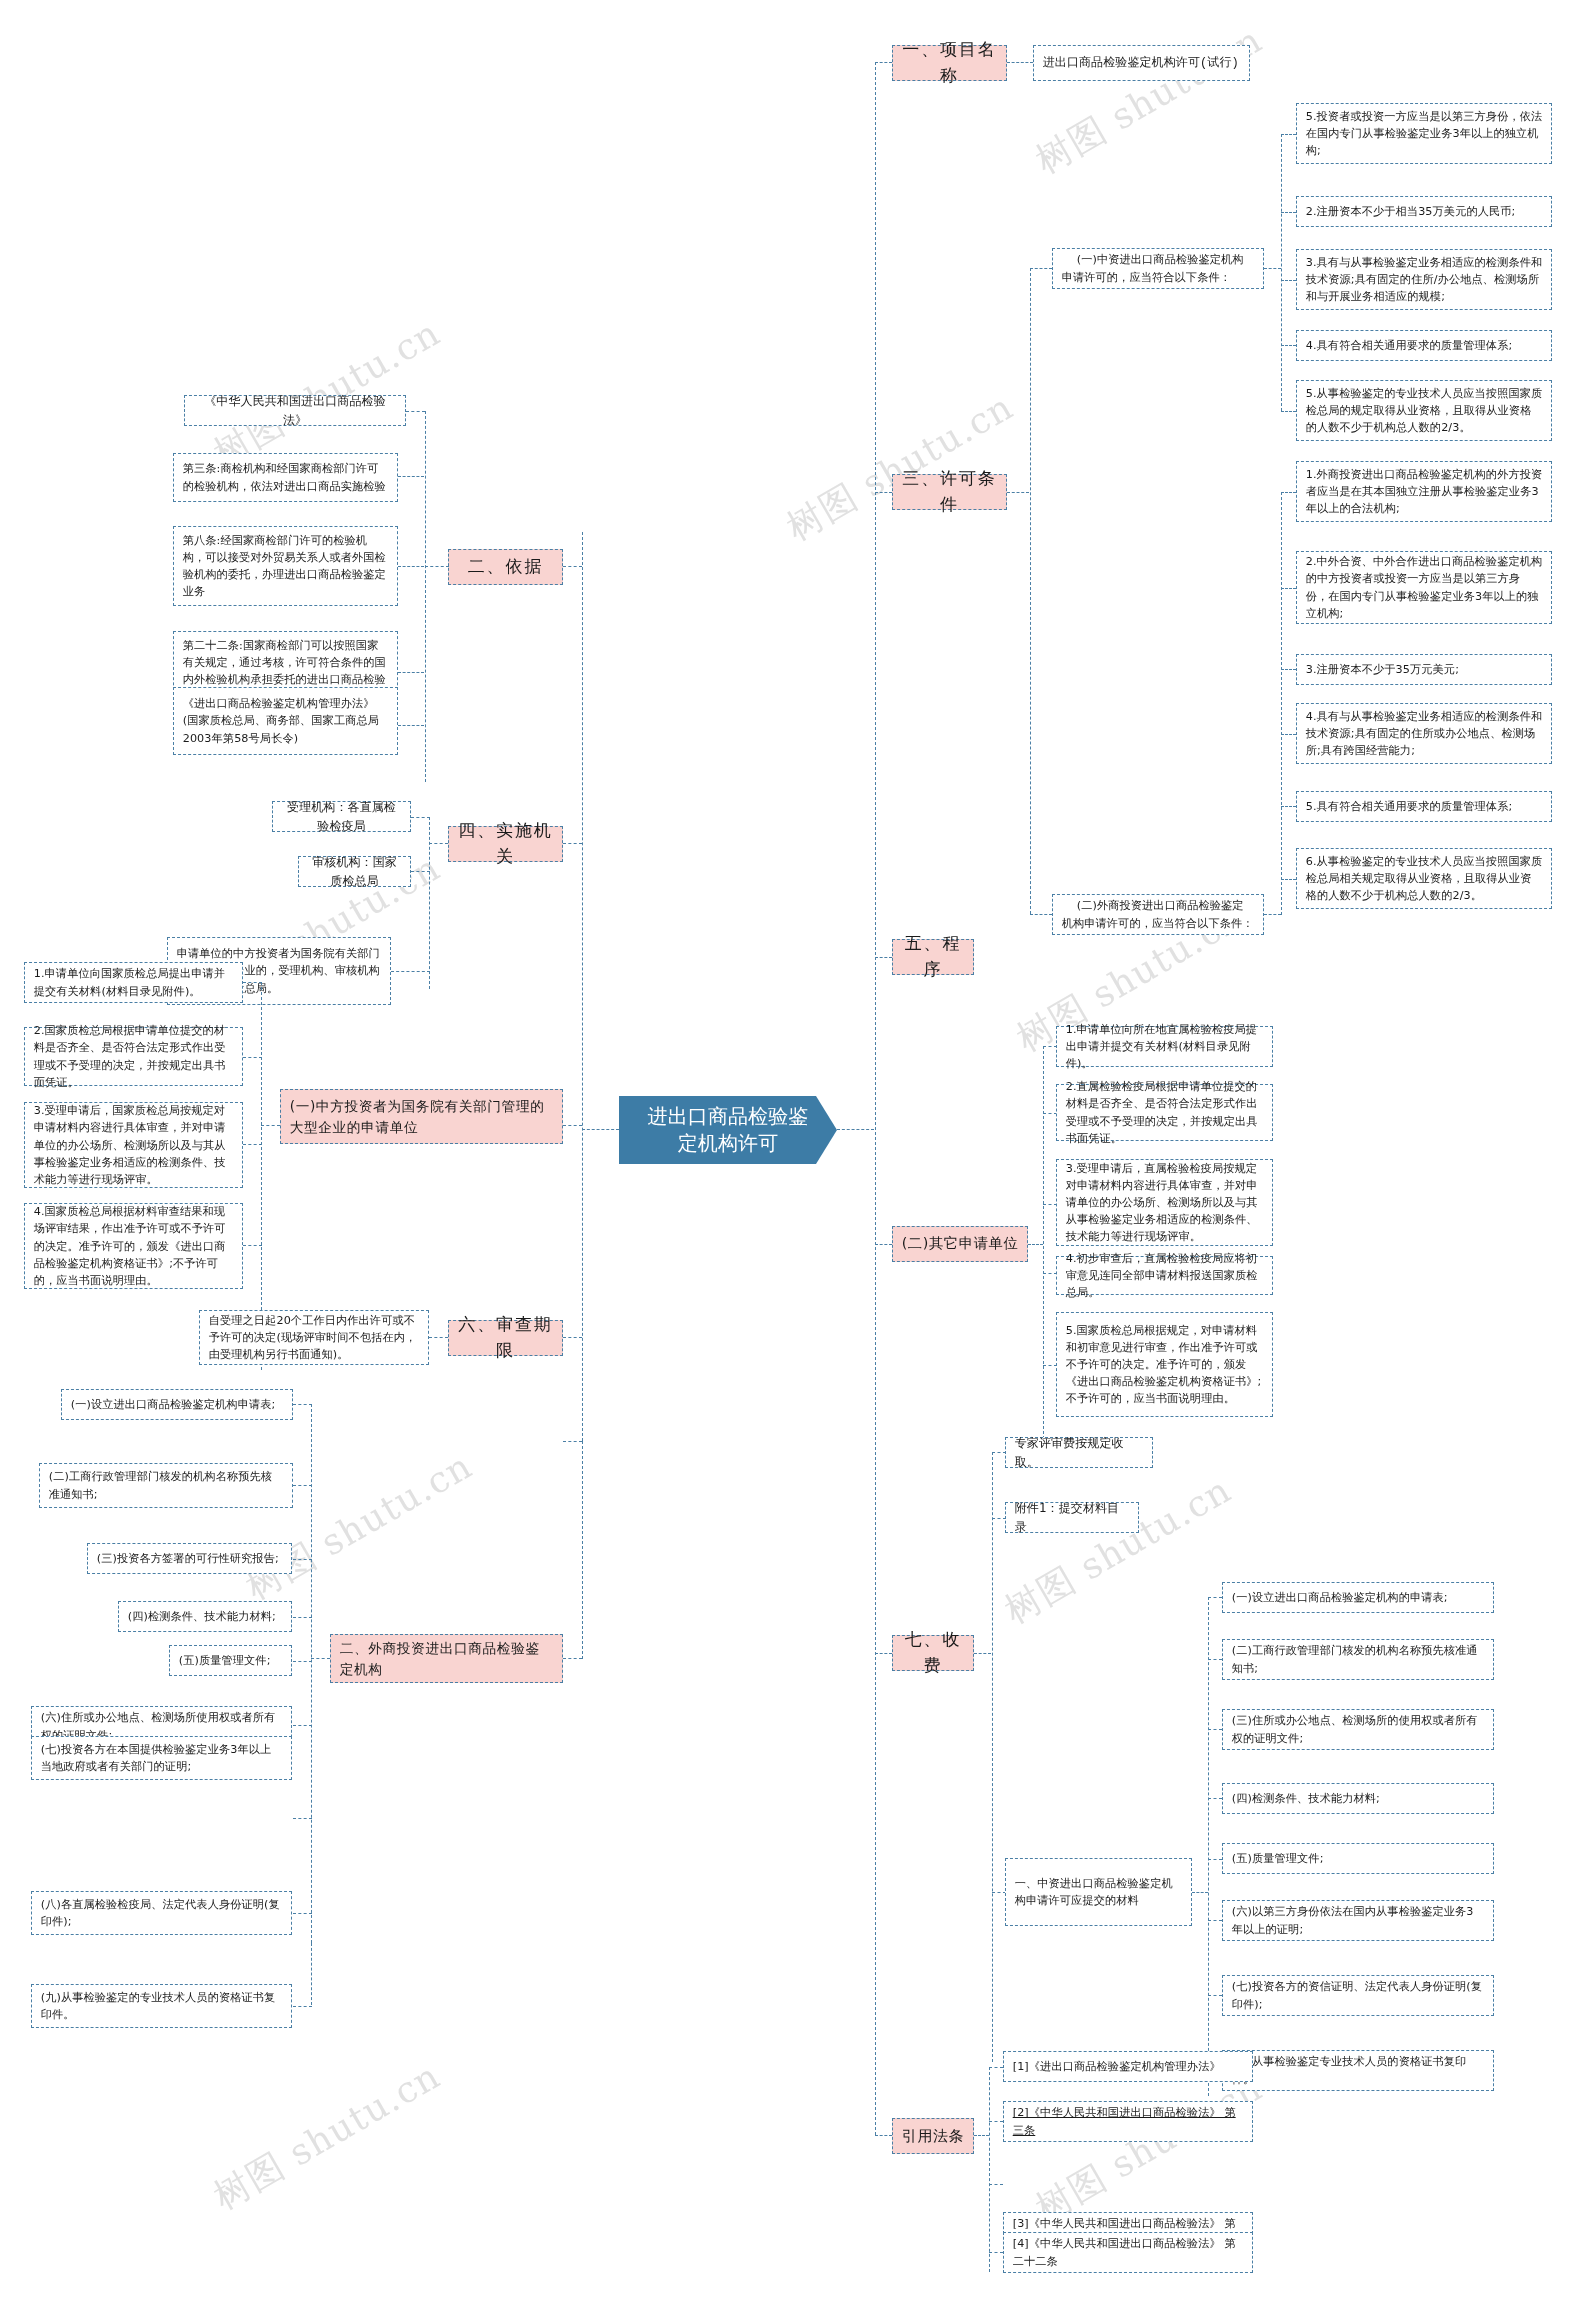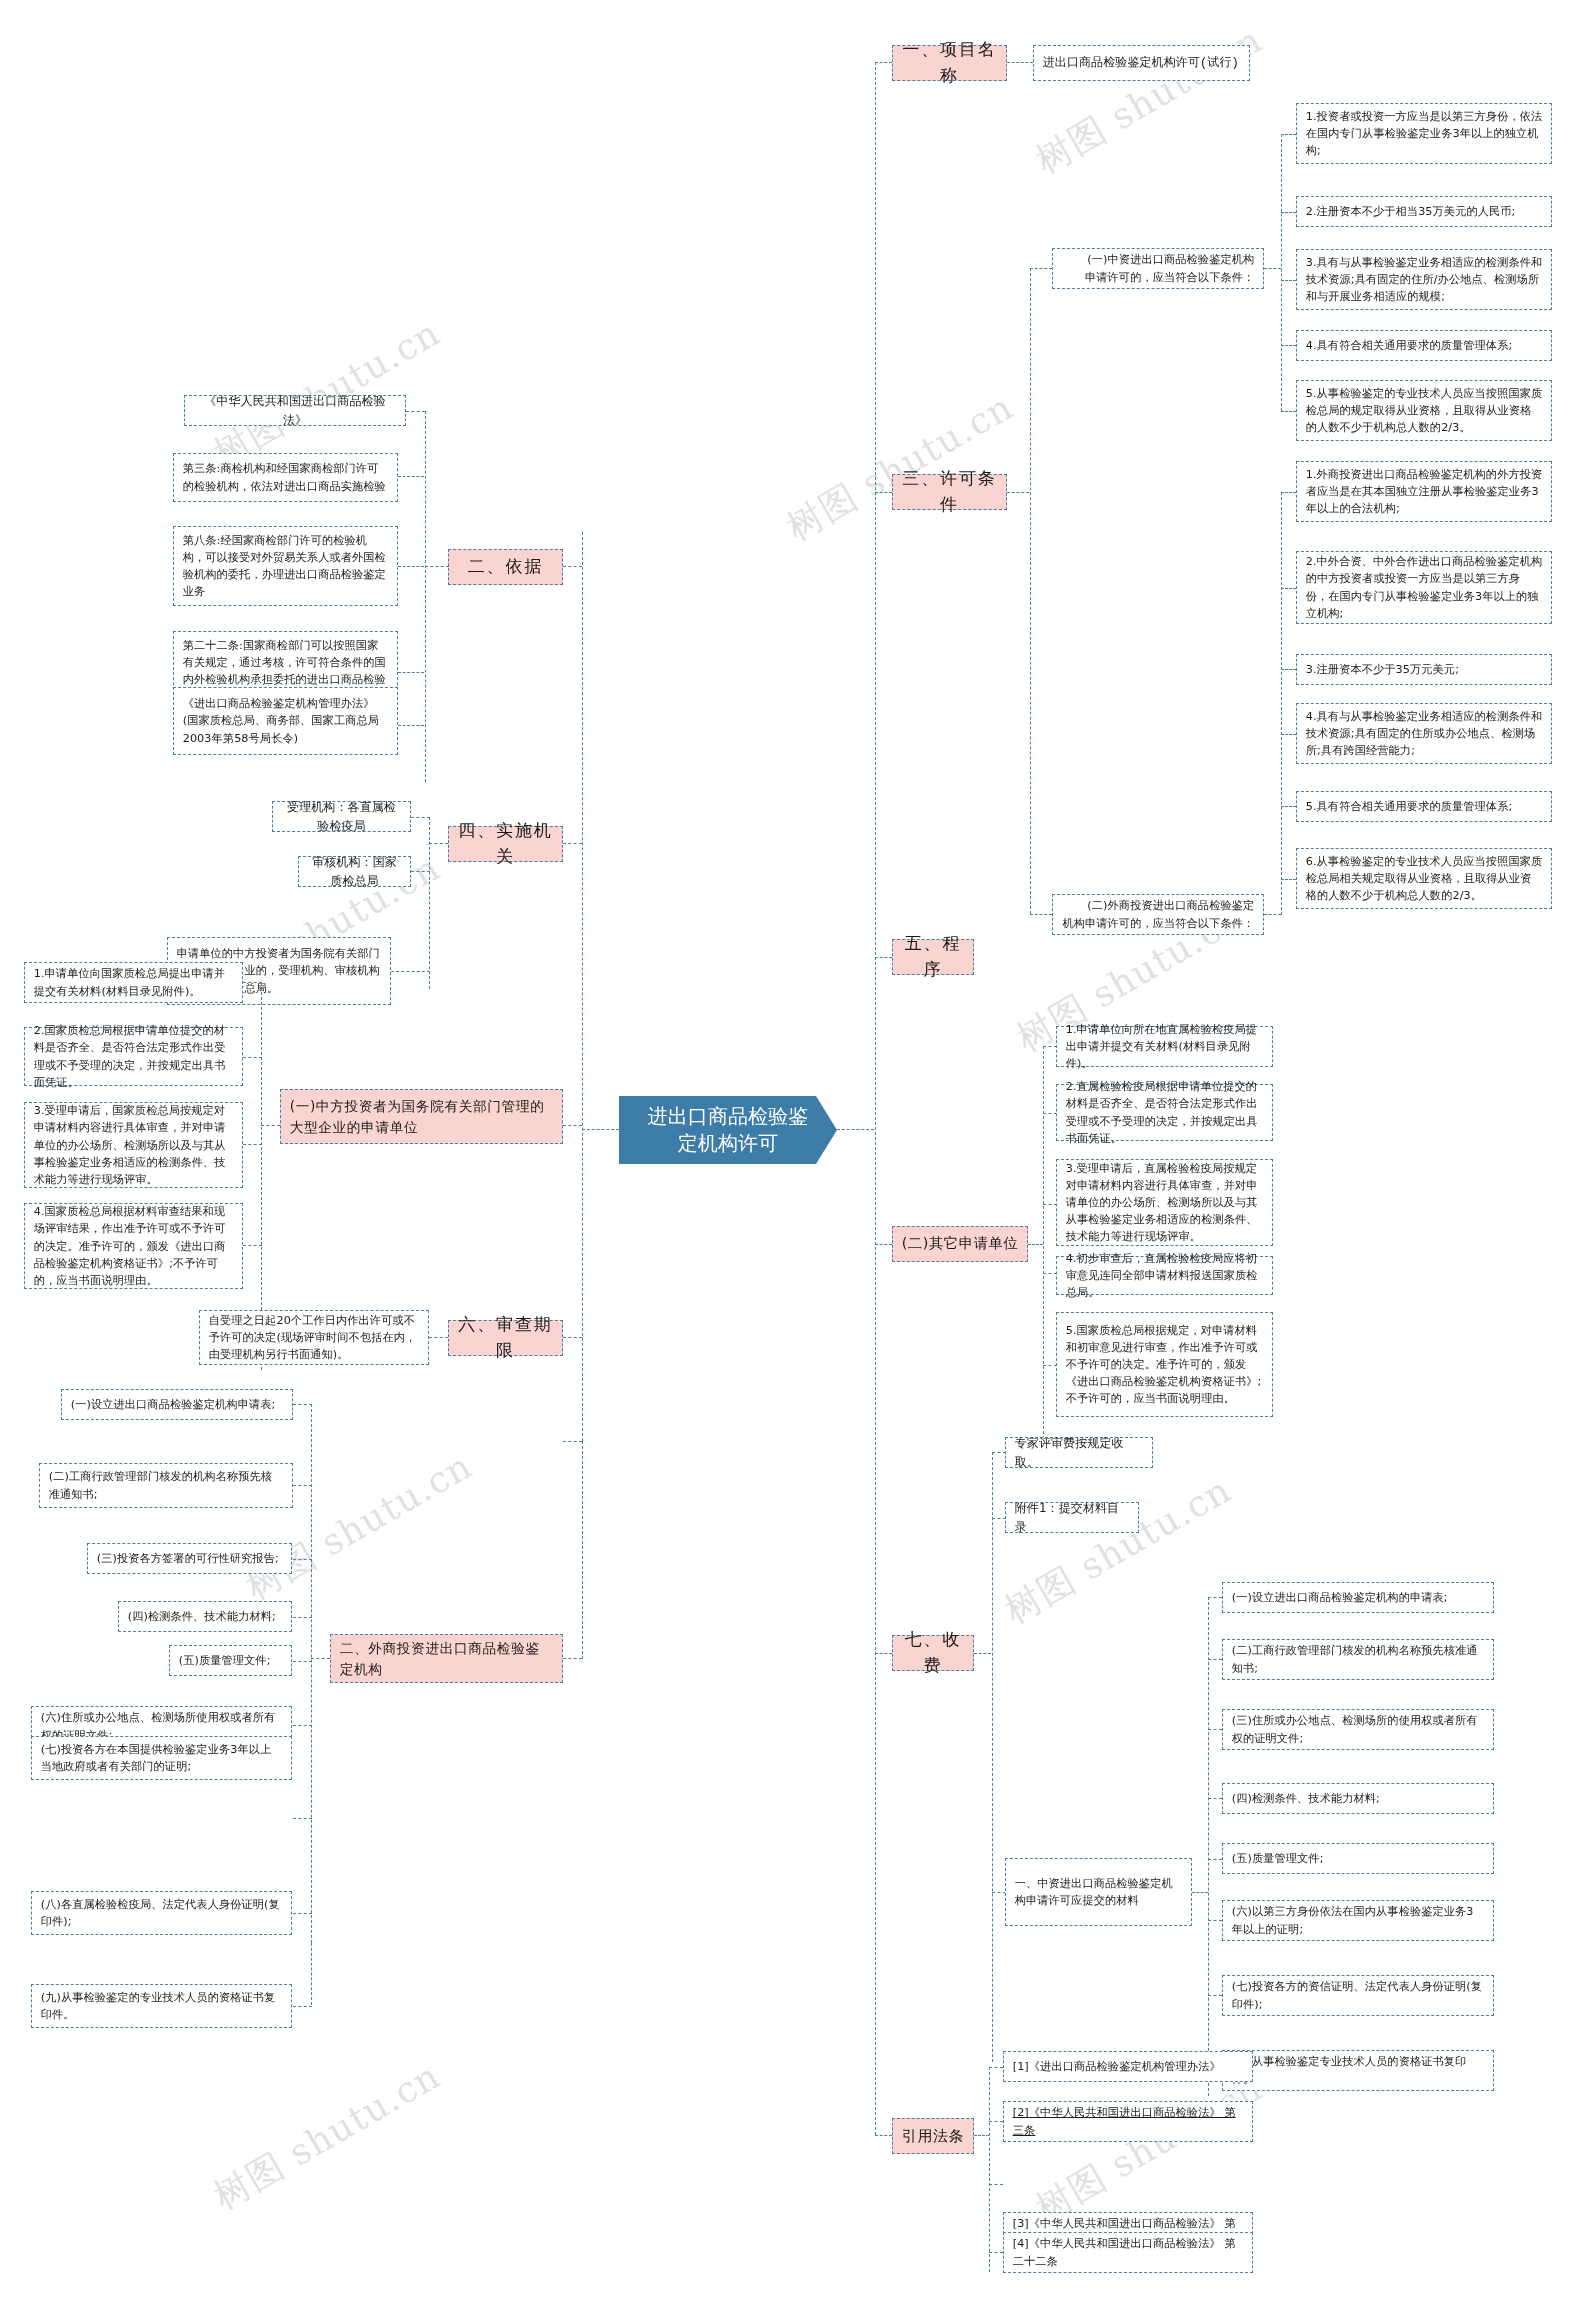--- a/index.html
+++ b/index.html
@@ -63,21 +63,21 @@
     clip-path:polygon(0 0, calc(100% - 21px) 0, 100% 50%, calc(100% - 21px) 100%, 0 100%, 0 0);
   }
   .node.cat{
     font-size:17px;
     justify-content:center;
     text-align:center;
     letter-spacing:1.9px;
   }
   .node.cat.l2{letter-spacing:0.6px;text-align:left;justify-content:flex-start;}
   .node.ctr{justify-content:center;text-align:center;}
-  .ind{text-indent:15px;text-align:right;}
+  .ind{text-indent:15px;}
 </style>
 </head>
 <body>
 
 <div id="canvas">
 
   <div class="wm" style="left:205px;top:436px;">树图 shutu.cn</div>
   <div class="wm" style="left:1027px;top:143px;">树图 shutu.cn</div>
   <div class="wm" style="left:778px;top:510px;">树图 shutu.cn</div>
   <div class="wm" style="left:205px;top:971px;">树图 shutu.cn</div>
@@ -105,21 +105,21 @@
   <div class="ln h" style="left:1007px;top:492px;width:22.4px;"></div>
   <div class="ln v" style="left:1030px;top:268px;height:646px;"></div>
 
   <div class="ln h" style="left:1030px;top:268px;width:22.4px;"></div>
   <div class="node ind" style="left:1052px;top:248px;width:212px;height:41px;font-size:11.2px;">(一)中资进出口商品检验鉴定机构申请许可的，应当符合以下条件：</div>
 
   <div class="ln h" style="left:1264px;top:268px;width:17.4px;"></div>
   <div class="ln v" style="left:1281px;top:134px;height:277px;"></div>
 
   <div class="ln h" style="left:1281px;top:134px;width:15px;"></div>
-  <div class="node" style="left:1296px;top:103px;width:256px;height:61px;font-size:11.2px;">1.投资者或投资一方应当是以第三方身份，依法在国内专门从事检验鉴定业务3年以上的独立机构;</div>
+  <div class="node" style="left:1296px;top:103px;width:256px;height:61px;font-size:11.2px;">5.投资者或投资一方应当是以第三方身份，依法在国内专门从事检验鉴定业务3年以上的独立机构;</div>
 
   <div class="ln h" style="left:1281px;top:212px;width:15px;"></div>
   <div class="node" style="left:1296px;top:196px;width:256px;height:31px;font-size:11.2px;">2.注册资本不少于相当35万美元的人民币;</div>
 
   <div class="ln h" style="left:1281px;top:280px;width:15px;"></div>
   <div class="node" style="left:1296px;top:249px;width:256px;height:61px;font-size:11.2px;">3.具有与从事检验鉴定业务相适应的检测条件和技术资源;具有固定的住所/办公地点、检测场所和与开展业务相适应的规模;</div>
 
   <div class="ln h" style="left:1281px;top:345px;width:15px;"></div>
   <div class="node" style="left:1296px;top:330px;width:256px;height:31px;font-size:11.2px;">4.具有符合相关通用要求的质量管理体系;</div>
 

